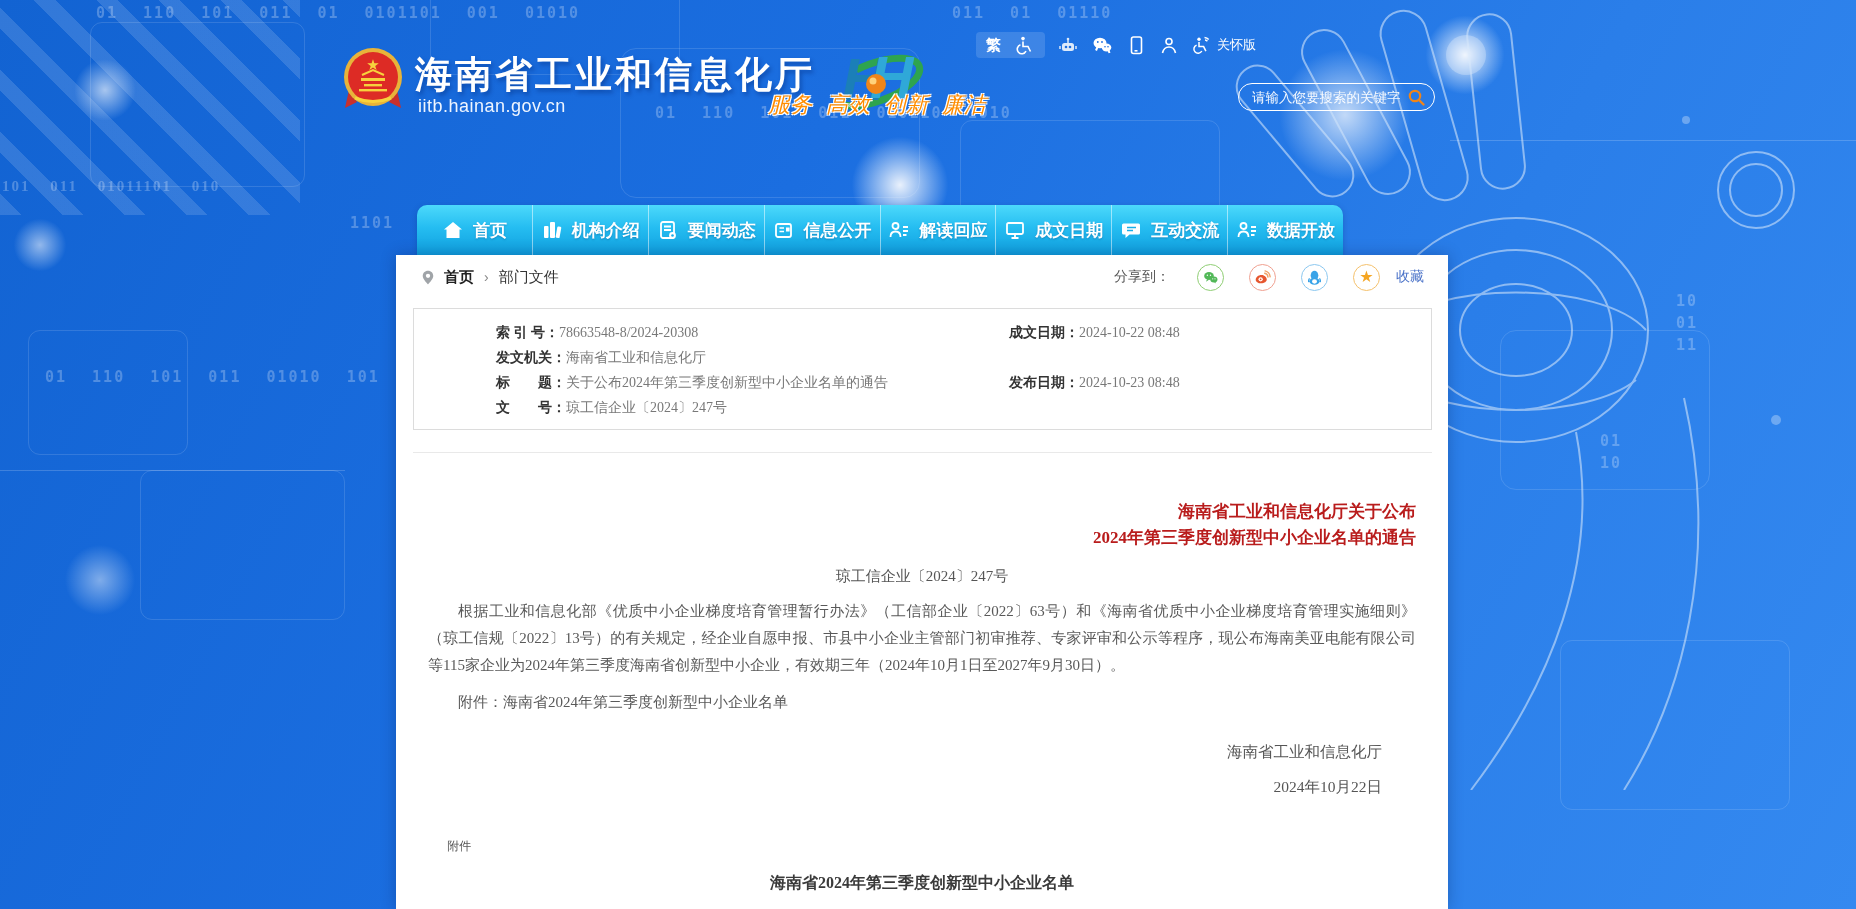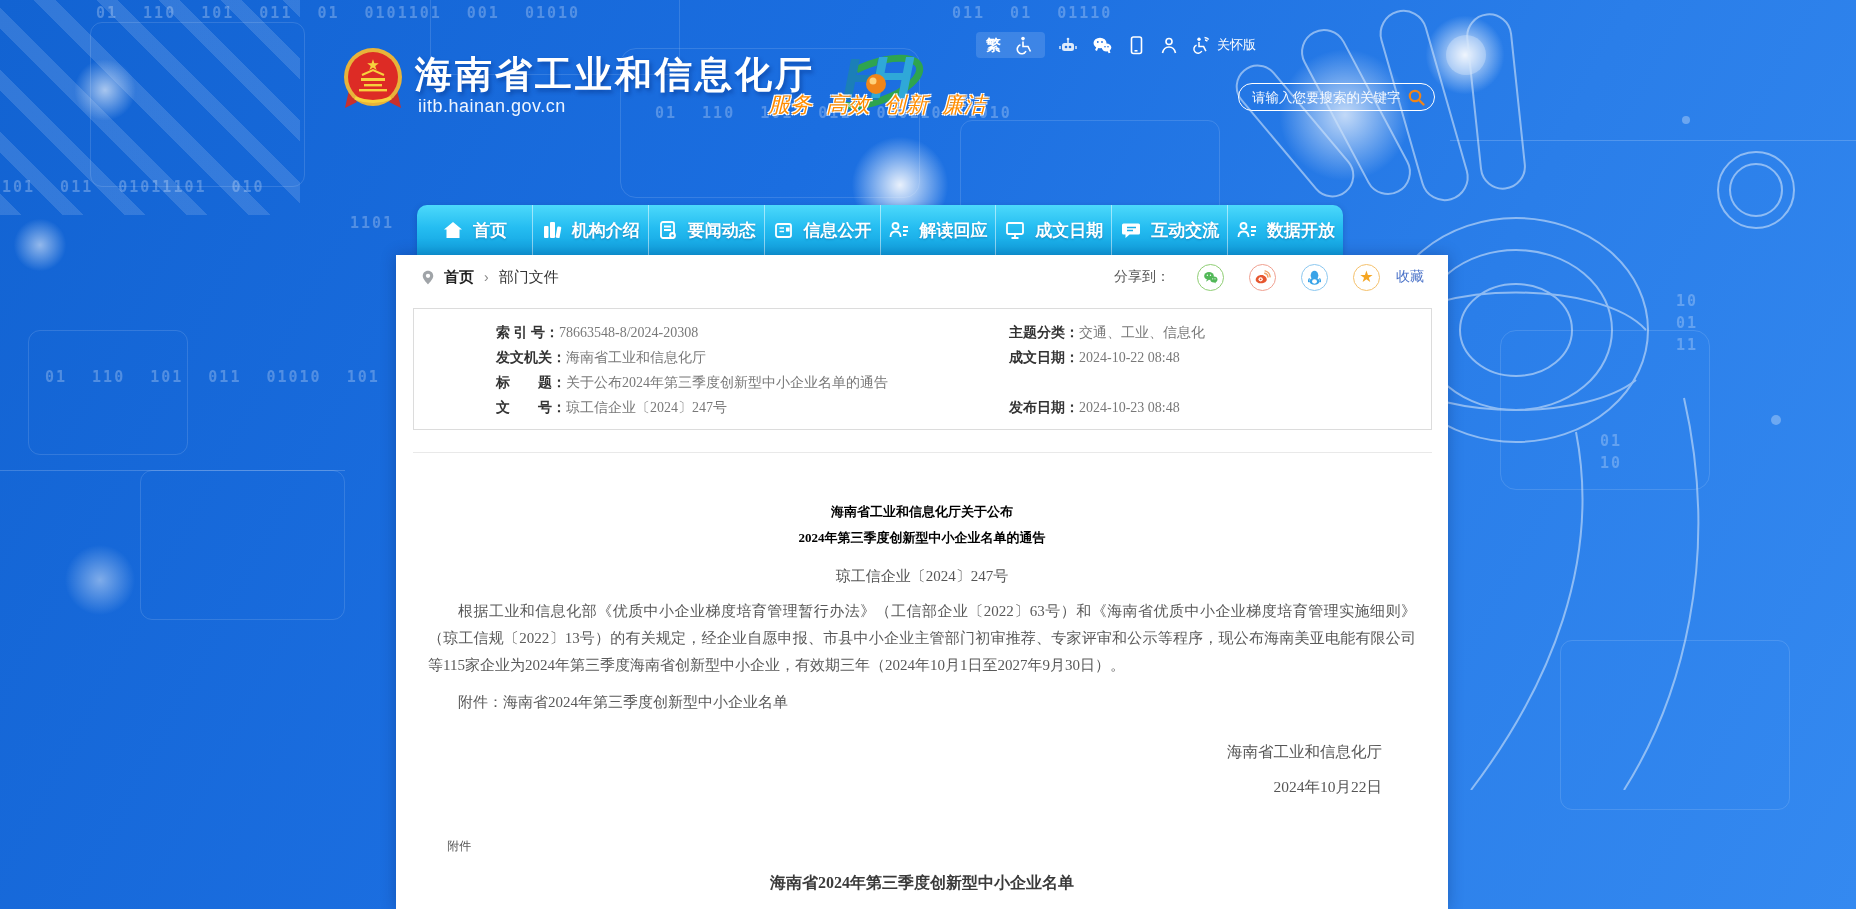--- a/index.html
+++ b/index.html
@@ -67,41 +67,41 @@
 
   .meta-box { margin:9px 16px 0 17px; border:1px solid #dcdcdc; padding:11px 0 9px;
               display:grid; grid-template-columns:595px 1fr; }
   .meta-row { height:25px; display:flex; align-items:center; font-size:14px;font-family:Liberation Serif, serif; }
   .meta-col-left { padding-left:82px; }
   .meta-label { font-weight:bold; color:#333; white-space:pre; }
   .meta-value { color:#787878; }
   .divider { height:1px; background:#e9e9e9; margin:22px 16px 0 17px; }
 
   .doc { font-family:"Liberation Serif",serif; padding:0 32px; }
-  .doc-title { text-align:center; font-size:13px; font-weight:bold; color:#000000; line-height:26px; }
+  .doc-title { text-align:right; font-size:17px; font-weight:bold; color:#b91c1c; line-height:26px; }
   .doc-title1 { margin-top:46px; }
   .doc-num { text-align:center; font-size:15px; color:#555; margin-top:16px; }
   .doc-para { margin-top:12px; font-size:15px; color:#595959; line-height:27px; text-indent:2em; text-align:justify; }
   .doc-attach-line { margin-top:10px; font-size:15px; color:#595959; line-height:27px; text-indent:2em; }
   .doc-signer { margin-top:26px; text-align:right; padding-right:34px; font-size:15.5px; color:#555; }
   .doc-date { margin-top:14px; text-align:right; padding-right:34px; font-size:15.5px; color:#555; }
   .doc-attach-label { margin-top:40px; font-size:12px; color:#595959; text-indent:1.6em; }
   .doc-attach-title { margin-top:18px; text-align:center; font-size:16px; font-weight:bold; color:#3a3a3a; }
 </style>
 </head>
 <body>
 
 <div id="stage">
 
   <div class="bg-stripes"></div>
   <div class="bg-binary" style="left:96px; top:4px;">01  110  101  011  01  0101101  001  01010</div>
   <div class="bg-binary" style="left:952px; top:4px;">011  01  01110</div>
   <div class="bg-binary" style="left:655px; top:104px;">01  110  101  011  010110          1010</div>
   <div class="bg-binary" style="left:350px; top:214px;">1101  010</div>
-  <div class="bg-binary" style="left:2px; top:178px;">101  011  01011101  010</div>
+  <div class="bg-binary" style="left:2px; top:178px;font-family:Liberation Serif, serif;">101  011  01011101  010</div>
   <div class="bg-binary" style="left:45px; top:368px;">01  110  101  011  01010  101</div>
   <div class="bg-binary" style="left:1676px; top:290px; line-height:22px;">10
 01
 11</div>
   <div class="bg-binary" style="left:1600px; top:430px; line-height:22px;">01
 10</div>
 
   <div class="bg-rect" style="left:90px; top:22px; width:215px; height:165px;"></div>
   <div class="bg-rect" style="left:430px; top:-30px; width:250px; height:105px;"></div>
   <div class="bg-rect" style="left:620px; top:48px; width:300px; height:150px; border-radius:16px;"></div>
@@ -368,24 +368,20 @@
           <span class="meta-label">标　　题：</span>
           <span class="meta-value">关于公布2024年第三季度创新型中小企业名单的通告</span>
         </div>
         <div class="meta-row">
           <span class="meta-label">文　　号：</span>
           <span class="meta-value">琼工信企业〔2024〕247号</span>
         </div>
       </div>
       <div>
         <div class="meta-row">
-          <span class="meta-label">主题分类：</span>
-          <span class="meta-value">交通、工业、信息化</span>
-        </div>
-        <div class="meta-row">
           <span class="meta-label">成文日期：</span>
           <span class="meta-value">2024-10-22 08:48</span>
         </div>
         <div class="meta-row"></div>
         <div class="meta-row">
           <span class="meta-label">发布日期：</span>
           <span class="meta-value">2024-10-23 08:48</span>
         </div>
       </div>
     </div>

